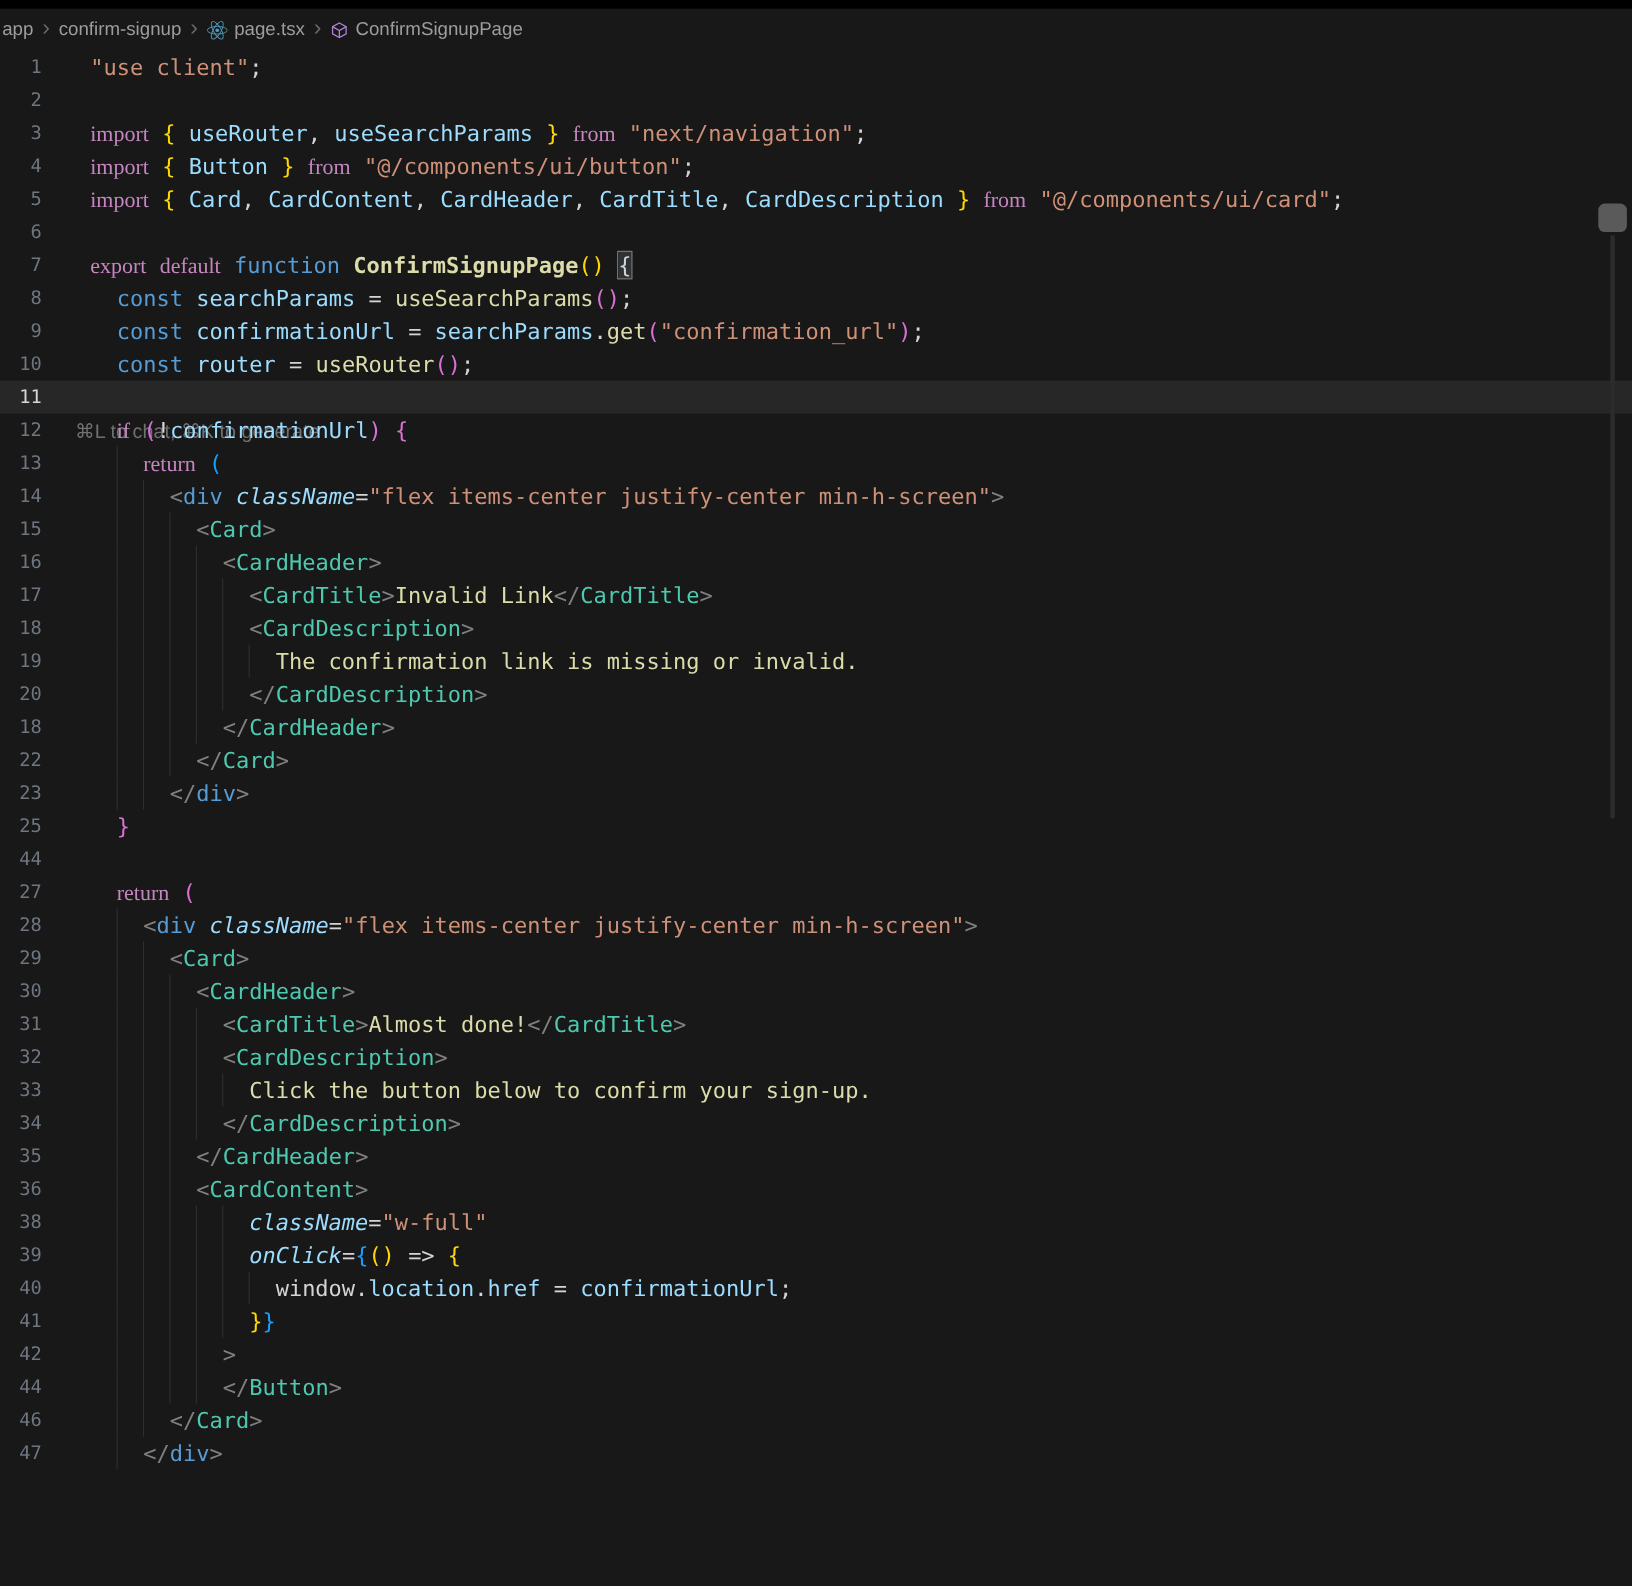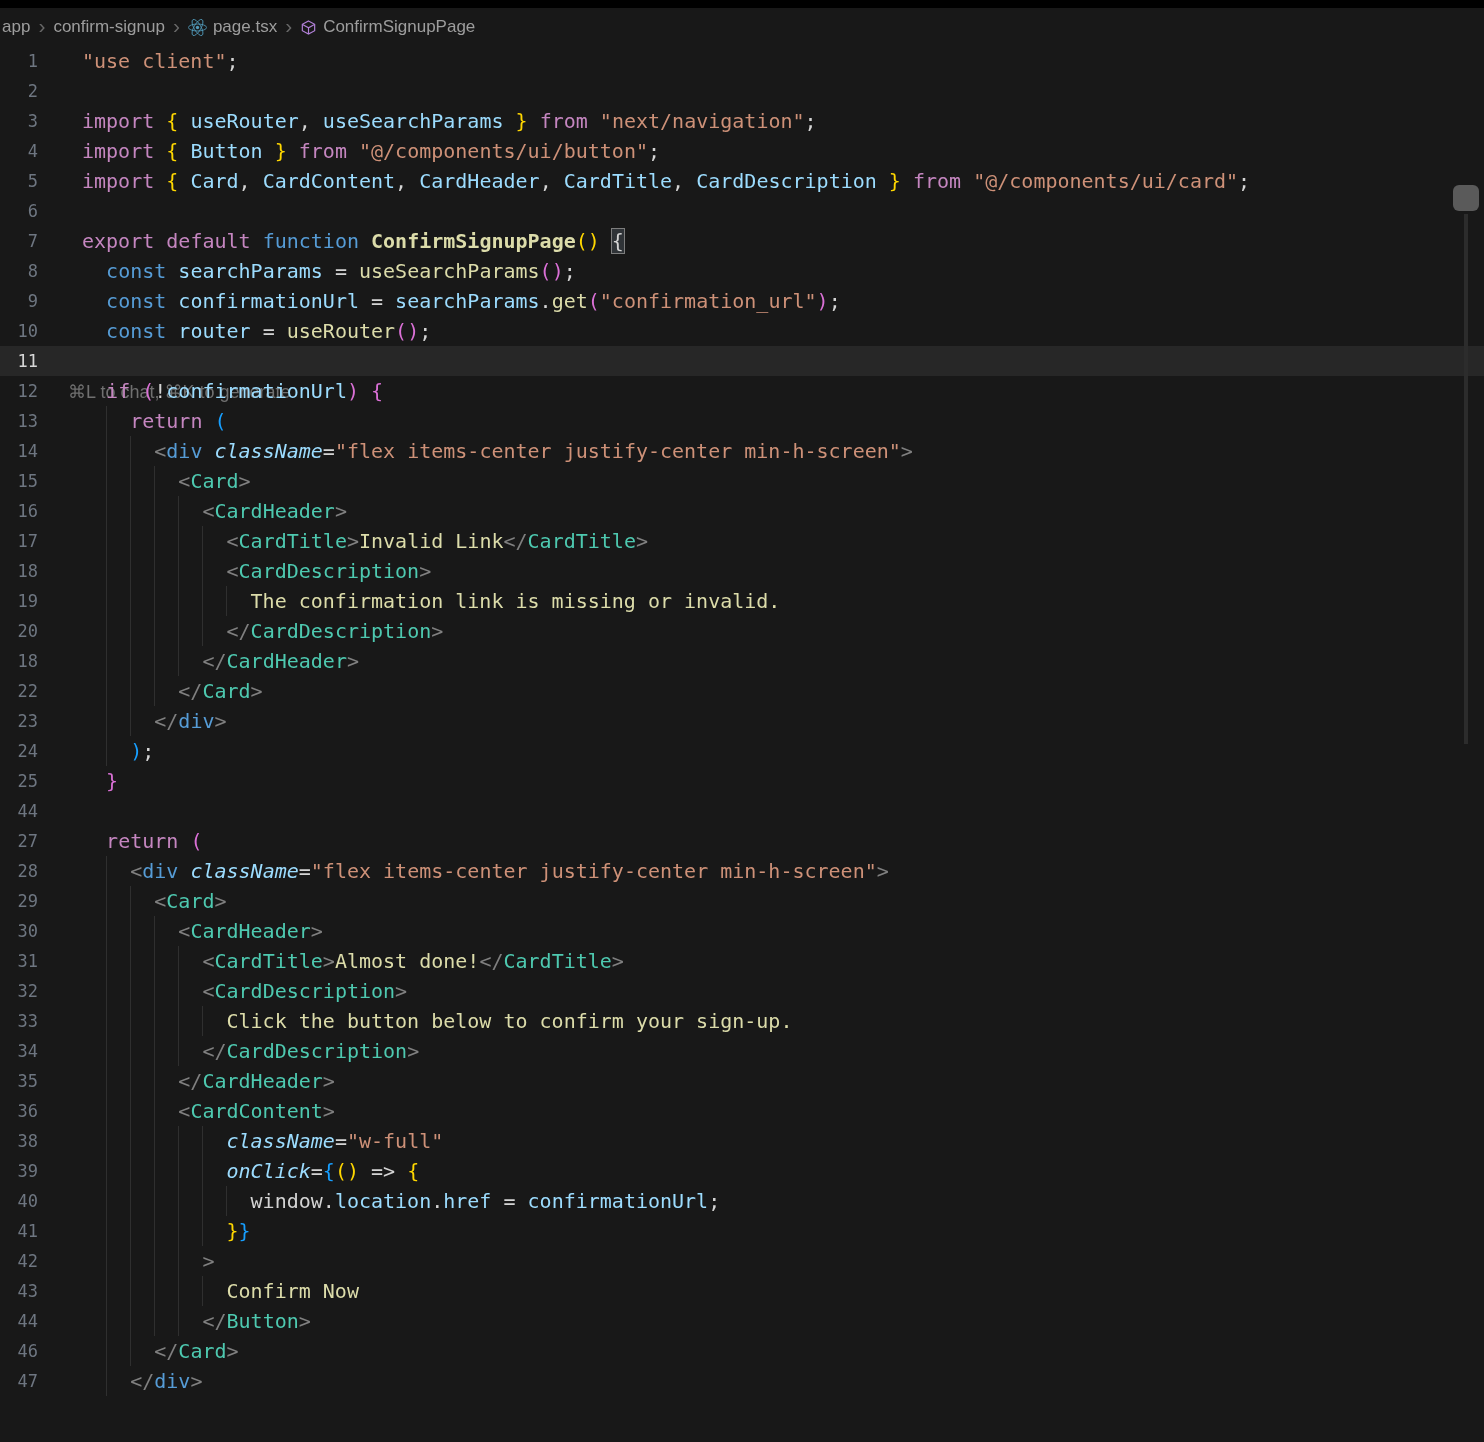--- a/index.html
+++ b/index.html
@@ -29,21 +29,21 @@
   .ln {
     flex:none; width:38px; text-align:right;
     color:var(--line_number); font-size:17px; line-height:30px;
     cursor:pointer; user-select:none;
   }
   .line.active .ln { color:var(--line_number_active); }
   .lc { flex:1; position:relative; margin-left:44px; white-space:pre; }
   .txt { white-space:pre; }
   .guide { position:absolute; top:0; bottom:0; width:1px; background:var(--indent_guide); }
 
-  .tk-p  { color:var(--keyword); }
+  .tk-p  { color:var(--keyword);font-family:Liberation Serif, serif; }
   .tk-b  { color:var(--keyword2); }
   .tk-v  { color:var(--variable); }
   .tk-vi { color:var(--variable); font-style:italic; }
   .tk-f  { color:var(--func); }
   .tk-fb { color:var(--func); font-weight:bold; }
   .tk-s  { color:var(--string); }
   .tk-t  { color:var(--component); }
   .tk-w  { color:var(--plain); }
   .tk-g  { color:var(--punct); }
   .tk-x  { color:var(--jsx_text); }
@@ -118,39 +118,37 @@
         <div class="line"><span class="ln">14</span><span class="lc"><i class="guide" style="left: 2ch;"></i><i class="guide" style="left: 4ch;"></i><span class="txt">      <span class="tk-g">&lt;</span><span class="tk-b">div</span><span class="tk-w"> </span><span class="tk-vi">className</span><span class="tk-w">=</span><span class="tk-s">"flex items-center justify-center min-h-screen"</span><span class="tk-g">&gt;</span></span></span></div>
         <div class="line"><span class="ln">15</span><span class="lc"><i class="guide" style="left: 2ch;"></i><i class="guide" style="left: 4ch;"></i><i class="guide" style="left: 6ch;"></i><span class="txt">        <span class="tk-g">&lt;</span><span class="tk-t">Card</span><span class="tk-g">&gt;</span></span></span></div>
         <div class="line"><span class="ln">16</span><span class="lc"><i class="guide" style="left: 2ch;"></i><i class="guide" style="left: 4ch;"></i><i class="guide" style="left: 6ch;"></i><i class="guide" style="left: 8ch;"></i><span class="txt">          <span class="tk-g">&lt;</span><span class="tk-t">CardHeader</span><span class="tk-g">&gt;</span></span></span></div>
         <div class="line"><span class="ln">17</span><span class="lc"><i class="guide" style="left: 2ch;"></i><i class="guide" style="left: 4ch;"></i><i class="guide" style="left: 6ch;"></i><i class="guide" style="left: 8ch;"></i><i class="guide" style="left: 10ch;"></i><span class="txt">            <span class="tk-g">&lt;</span><span class="tk-t">CardTitle</span><span class="tk-g">&gt;</span><span class="tk-x">Invalid Link</span><span class="tk-g">&lt;/</span><span class="tk-t">CardTitle</span><span class="tk-g">&gt;</span></span></span></div>
         <div class="line"><span class="ln">18</span><span class="lc"><i class="guide" style="left: 2ch;"></i><i class="guide" style="left: 4ch;"></i><i class="guide" style="left: 6ch;"></i><i class="guide" style="left: 8ch;"></i><i class="guide" style="left: 10ch;"></i><span class="txt">            <span class="tk-g">&lt;</span><span class="tk-t">CardDescription</span><span class="tk-g">&gt;</span></span></span></div>
         <div class="line"><span class="ln">19</span><span class="lc"><i class="guide" style="left: 2ch;"></i><i class="guide" style="left: 4ch;"></i><i class="guide" style="left: 6ch;"></i><i class="guide" style="left: 8ch;"></i><i class="guide" style="left: 10ch;"></i><i class="guide" style="left: 12ch;"></i><span class="txt">              <span class="tk-x">The confirmation link is missing or invalid.</span></span></span></div>
         <div class="line"><span class="ln">20</span><span class="lc"><i class="guide" style="left: 2ch;"></i><i class="guide" style="left: 4ch;"></i><i class="guide" style="left: 6ch;"></i><i class="guide" style="left: 8ch;"></i><i class="guide" style="left: 10ch;"></i><span class="txt">            <span class="tk-g">&lt;/</span><span class="tk-t">CardDescription</span><span class="tk-g">&gt;</span></span></span></div>
         <div class="line"><span class="ln">18</span><span class="lc"><i class="guide" style="left: 2ch;"></i><i class="guide" style="left: 4ch;"></i><i class="guide" style="left: 6ch;"></i><i class="guide" style="left: 8ch;"></i><span class="txt">          <span class="tk-g">&lt;/</span><span class="tk-t">CardHeader</span><span class="tk-g">&gt;</span></span></span></div>
         <div class="line"><span class="ln">22</span><span class="lc"><i class="guide" style="left: 2ch;"></i><i class="guide" style="left: 4ch;"></i><i class="guide" style="left: 6ch;"></i><span class="txt">        <span class="tk-g">&lt;/</span><span class="tk-t">Card</span><span class="tk-g">&gt;</span></span></span></div>
         <div class="line"><span class="ln">23</span><span class="lc"><i class="guide" style="left: 2ch;"></i><i class="guide" style="left: 4ch;"></i><span class="txt">      <span class="tk-g">&lt;/</span><span class="tk-b">div</span><span class="tk-g">&gt;</span></span></span></div>
-        <div class="line"><span class="ln">24</span><span class="lc"><i class="guide" style="left: 2ch;"></i><span class="txt">    <span class="tk-d3">)</span><span class="tk-w">;</span></span></span></div>
         <div class="line"><span class="ln">25</span><span class="lc"><span class="txt">  <span class="tk-d2">}</span></span></span></div>
         <div class="line"><span class="ln">44</span><span class="lc"><span class="txt"></span></span></div>
         <div class="line"><span class="ln">27</span><span class="lc"><span class="txt">  <span class="tk-p">return</span><span class="tk-w"> </span><span class="tk-d2">(</span></span></span></div>
         <div class="line"><span class="ln">28</span><span class="lc"><i class="guide" style="left: 2ch;"></i><span class="txt">    <span class="tk-g">&lt;</span><span class="tk-b">div</span><span class="tk-w"> </span><span class="tk-vi">className</span><span class="tk-w">=</span><span class="tk-s">"flex items-center justify-center min-h-screen"</span><span class="tk-g">&gt;</span></span></span></div>
         <div class="line"><span class="ln">29</span><span class="lc"><i class="guide" style="left: 2ch;"></i><i class="guide" style="left: 4ch;"></i><span class="txt">      <span class="tk-g">&lt;</span><span class="tk-t">Card</span><span class="tk-g">&gt;</span></span></span></div>
         <div class="line"><span class="ln">30</span><span class="lc"><i class="guide" style="left: 2ch;"></i><i class="guide" style="left: 4ch;"></i><i class="guide" style="left: 6ch;"></i><span class="txt">        <span class="tk-g">&lt;</span><span class="tk-t">CardHeader</span><span class="tk-g">&gt;</span></span></span></div>
         <div class="line"><span class="ln">31</span><span class="lc"><i class="guide" style="left: 2ch;"></i><i class="guide" style="left: 4ch;"></i><i class="guide" style="left: 6ch;"></i><i class="guide" style="left: 8ch;"></i><span class="txt">          <span class="tk-g">&lt;</span><span class="tk-t">CardTitle</span><span class="tk-g">&gt;</span><span class="tk-x">Almost done!</span><span class="tk-g">&lt;/</span><span class="tk-t">CardTitle</span><span class="tk-g">&gt;</span></span></span></div>
         <div class="line"><span class="ln">32</span><span class="lc"><i class="guide" style="left: 2ch;"></i><i class="guide" style="left: 4ch;"></i><i class="guide" style="left: 6ch;"></i><i class="guide" style="left: 8ch;"></i><span class="txt">          <span class="tk-g">&lt;</span><span class="tk-t">CardDescription</span><span class="tk-g">&gt;</span></span></span></div>
         <div class="line"><span class="ln">33</span><span class="lc"><i class="guide" style="left: 2ch;"></i><i class="guide" style="left: 4ch;"></i><i class="guide" style="left: 6ch;"></i><i class="guide" style="left: 8ch;"></i><i class="guide" style="left: 10ch;"></i><span class="txt">            <span class="tk-x">Click the button below to confirm your sign-up.</span></span></span></div>
         <div class="line"><span class="ln">34</span><span class="lc"><i class="guide" style="left: 2ch;"></i><i class="guide" style="left: 4ch;"></i><i class="guide" style="left: 6ch;"></i><i class="guide" style="left: 8ch;"></i><span class="txt">          <span class="tk-g">&lt;/</span><span class="tk-t">CardDescription</span><span class="tk-g">&gt;</span></span></span></div>
         <div class="line"><span class="ln">35</span><span class="lc"><i class="guide" style="left: 2ch;"></i><i class="guide" style="left: 4ch;"></i><i class="guide" style="left: 6ch;"></i><span class="txt">        <span class="tk-g">&lt;/</span><span class="tk-t">CardHeader</span><span class="tk-g">&gt;</span></span></span></div>
         <div class="line"><span class="ln">36</span><span class="lc"><i class="guide" style="left: 2ch;"></i><i class="guide" style="left: 4ch;"></i><i class="guide" style="left: 6ch;"></i><span class="txt">        <span class="tk-g">&lt;</span><span class="tk-t">CardContent</span><span class="tk-g">&gt;</span></span></span></div>
         <div class="line"><span class="ln">38</span><span class="lc"><i class="guide" style="left: 2ch;"></i><i class="guide" style="left: 4ch;"></i><i class="guide" style="left: 6ch;"></i><i class="guide" style="left: 8ch;"></i><i class="guide" style="left: 10ch;"></i><span class="txt">            <span class="tk-vi">className</span><span class="tk-w">=</span><span class="tk-s">"w-full"</span></span></span></div>
         <div class="line"><span class="ln">39</span><span class="lc"><i class="guide" style="left: 2ch;"></i><i class="guide" style="left: 4ch;"></i><i class="guide" style="left: 6ch;"></i><i class="guide" style="left: 8ch;"></i><i class="guide" style="left: 10ch;"></i><span class="txt">            <span class="tk-vi">onClick</span><span class="tk-w">=</span><span class="tk-d3">{</span><span class="tk-d1">()</span><span class="tk-w"> =&gt; </span><span class="tk-d1">{</span></span></span></div>
         <div class="line"><span class="ln">40</span><span class="lc"><i class="guide" style="left: 2ch;"></i><i class="guide" style="left: 4ch;"></i><i class="guide" style="left: 6ch;"></i><i class="guide" style="left: 8ch;"></i><i class="guide" style="left: 10ch;"></i><i class="guide" style="left: 12ch;"></i><span class="txt">              <span class="tk-w">window.</span><span class="tk-v">location</span><span class="tk-w">.</span><span class="tk-v">href</span><span class="tk-w"> = </span><span class="tk-v">confirmationUrl</span><span class="tk-w">;</span></span></span></div>
         <div class="line"><span class="ln">41</span><span class="lc"><i class="guide" style="left: 2ch;"></i><i class="guide" style="left: 4ch;"></i><i class="guide" style="left: 6ch;"></i><i class="guide" style="left: 8ch;"></i><i class="guide" style="left: 10ch;"></i><span class="txt">            <span class="tk-d1">}</span><span class="tk-d3">}</span></span></span></div>
         <div class="line"><span class="ln">42</span><span class="lc"><i class="guide" style="left: 2ch;"></i><i class="guide" style="left: 4ch;"></i><i class="guide" style="left: 6ch;"></i><i class="guide" style="left: 8ch;"></i><span class="txt">          <span class="tk-g">&gt;</span></span></span></div>
-        <div class="line"><span class="ln">43</span><span class="lc"><i class="guide" style="left: 2ch;"></i><i class="guide" style="left: 4ch;"></i><i class="guide" style="left: 6ch;"></i><i class="guide" style="left: 8ch;"></i><i class="guide" style="left: 10ch;"></i><span class="txt">            <span class="tk-x">Confirm Now</span></span></span></div>
         <div class="line"><span class="ln">44</span><span class="lc"><i class="guide" style="left: 2ch;"></i><i class="guide" style="left: 4ch;"></i><i class="guide" style="left: 6ch;"></i><i class="guide" style="left: 8ch;"></i><span class="txt">          <span class="tk-g">&lt;/</span><span class="tk-t">Button</span><span class="tk-g">&gt;</span></span></span></div>
         <div class="line"><span class="ln">46</span><span class="lc"><i class="guide" style="left: 2ch;"></i><i class="guide" style="left: 4ch;"></i><span class="txt">      <span class="tk-g">&lt;/</span><span class="tk-t">Card</span><span class="tk-g">&gt;</span></span></span></div>
         <div class="line"><span class="ln">47</span><span class="lc"><i class="guide" style="left: 2ch;"></i><span class="txt">    <span class="tk-g">&lt;/</span><span class="tk-b">div</span><span class="tk-g">&gt;</span></span></span></div>
       </div>
     <div class="sb-thumb"></div>
     <div class="sb-mark"></div>
   </div>
 </div>
 
 </body></html>

